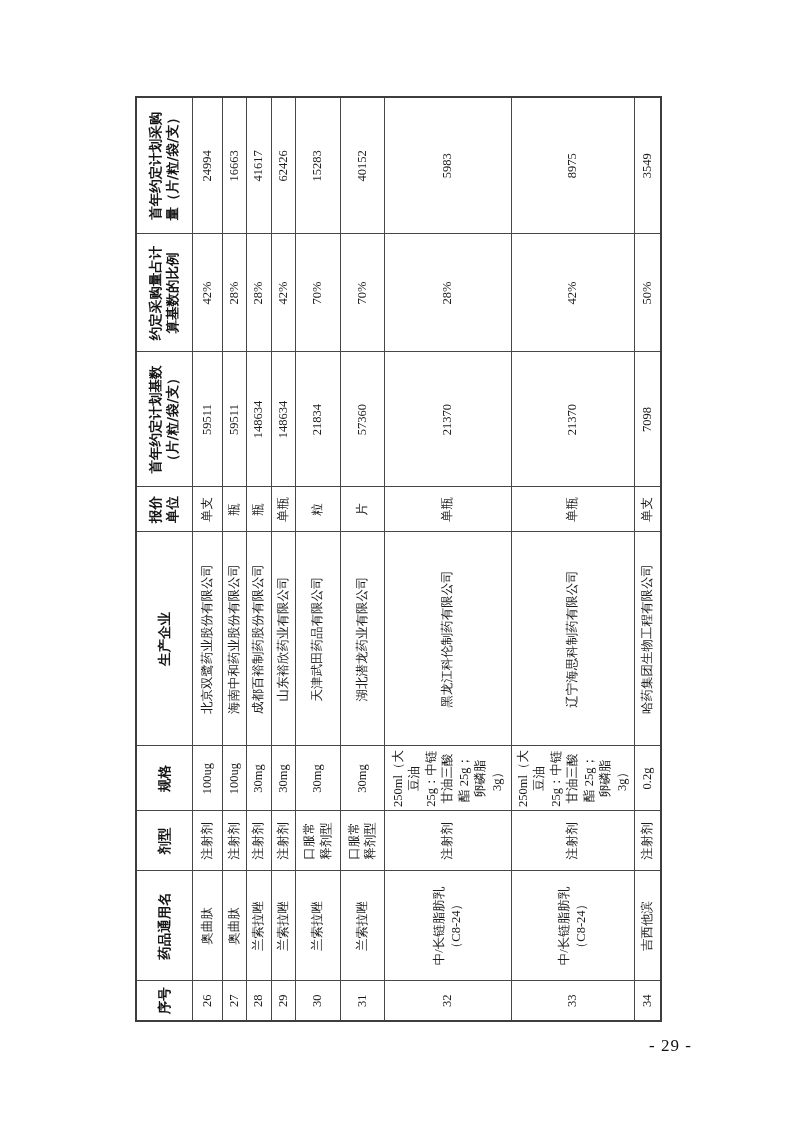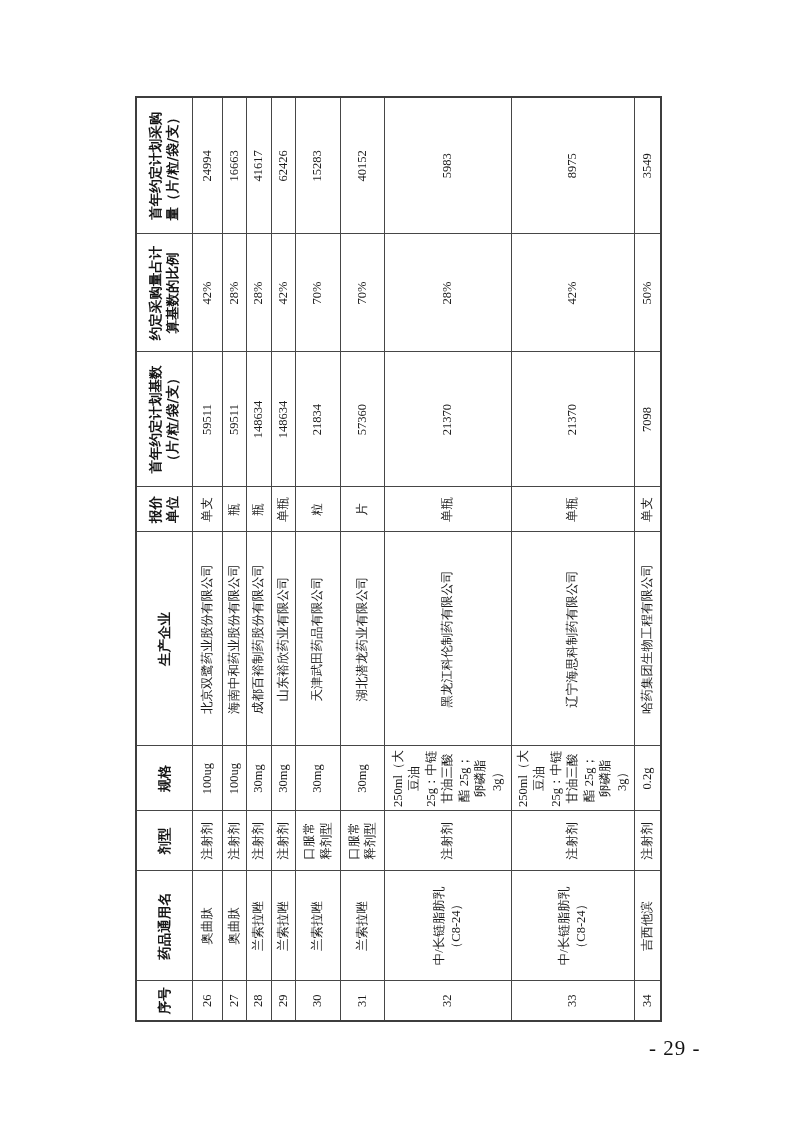--- a/index.html
+++ b/index.html
@@ -25,21 +25,21 @@
   table.procurement th {
     font-family:"DejaVu Sans", sans-serif;
     font-weight:bold; font-size:13.5px; line-height:1.28; color:#151515;
   }
   table.procurement td {
     font-family:"Liberation Serif", serif;
     font-size:12.5px; line-height:1.32; color:#1b1b1b;
   }
   .page-number {
     position:absolute; left:649px; top:1036px;
-    font-family:"Liberation Serif", serif; font-size:21px; color:#111;
+    font-family:"Liberation Serif", serif; font-size:17px; color:#111;
     letter-spacing:1px;
   }
 </style>
 </head>
 <body>
 
 <div class="page">
 
   <div class="rot">
     <table class="procurement">

